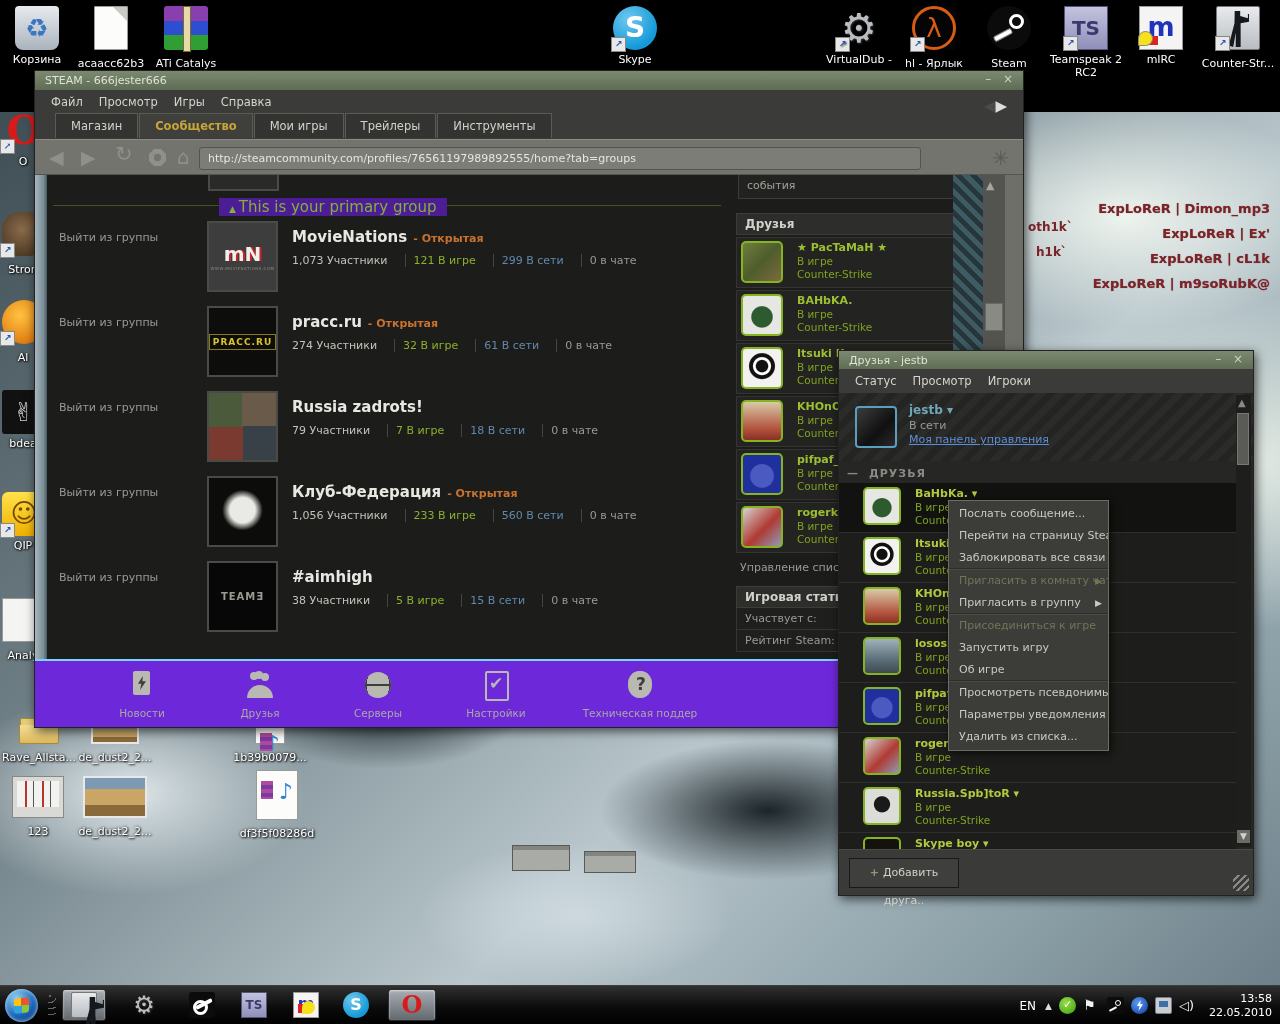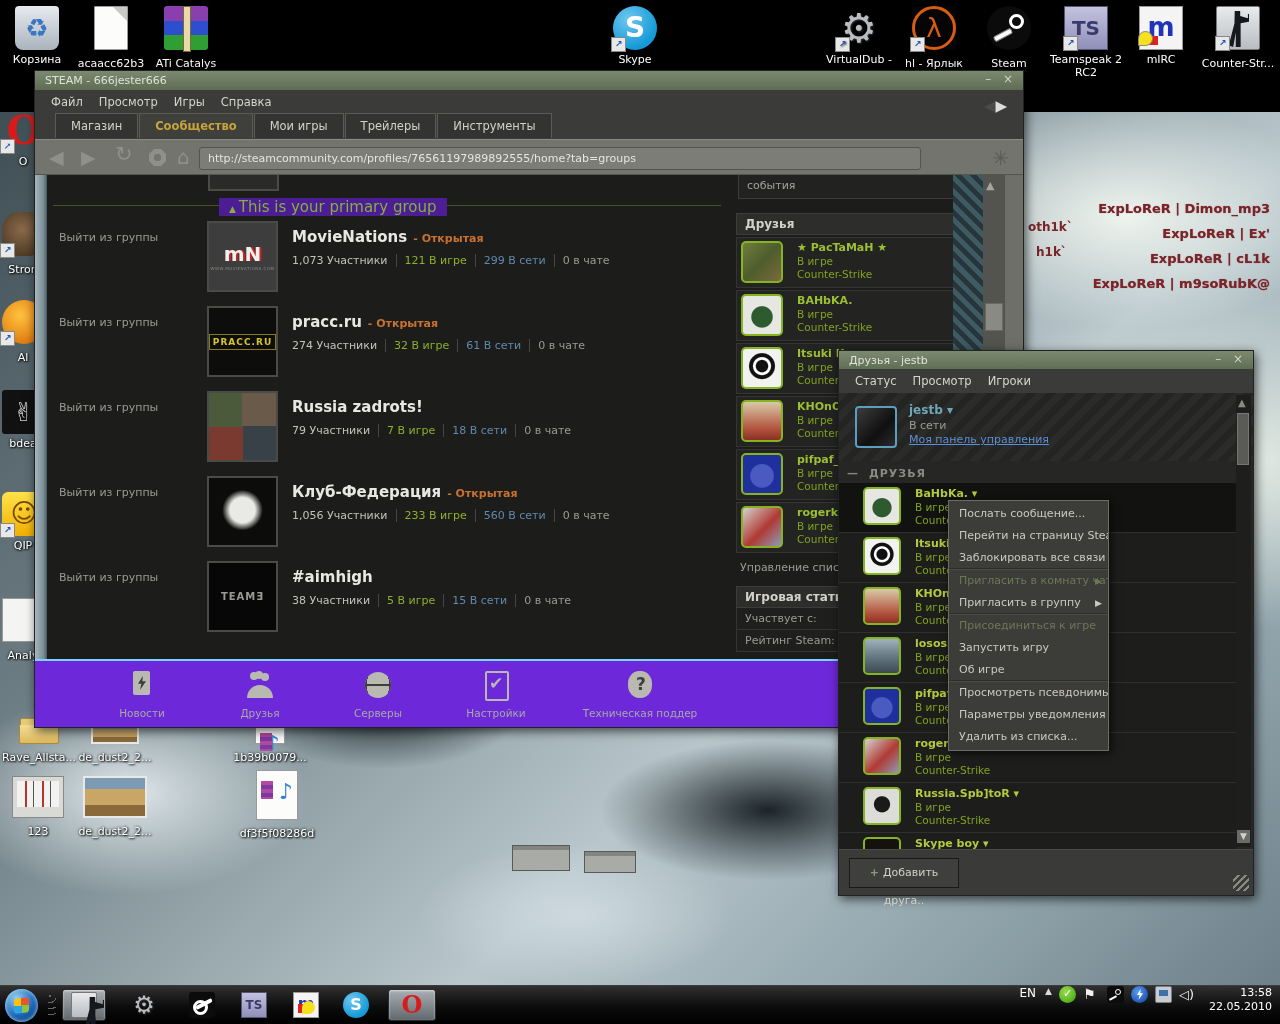--- a/index.html
+++ b/index.html
@@ -102,21 +102,21 @@
   .group-row:nth-of-type(2) .gav{background:#0d0d0b}
   .group-row:nth-of-type(2) .gavt{color:#d8c42a;font-size:9px;letter-spacing:1px;border:1px solid #8a7a1a;padding:2px 3px}
   .group-row:nth-of-type(3) .gav{background:conic-gradient(#6a5a4a 0 25%,#384048 25% 50%,#7a3a30 50% 75%,#4a5a3a 75%)}
   .group-row:nth-of-type(4) .gav{background:radial-gradient(circle at 50% 48%,#e9e9e6 0 26%,#0c0c0a 42%)}
   .group-row:nth-of-type(5) .gav{background:#070707}
   .group-row:nth-of-type(5) .gavt{color:#9a9a94;font-size:10px;letter-spacing:1px}
   .gtitle{display:block;padding-top:6px}
   .gname{color:#e8e8e2;font-size:15px;cursor:pointer}
   .gopen{color:#c9712f;font-size:11px;font-weight:bold;font-style:normal;margin-left:6px}
   .gstats{display:block;margin-top:8px;font-size:11px;color:#c2c2ba}
-  .gstats span+span{border-left:1px solid #454541;padding-left:8px;margin-left:8px}
+  .gstats span+span{border-left:1px solid #454541;padding-left:8px;margin-left:17px}
   .gs-i{color:#8cb02c}.gs-o{color:#6089ae}.gs-c{color:#9a9a94}
 
   .sidebar{position:absolute;left:701px;top:0;width:236px;height:486px;overflow:hidden}
   .evbox{position:absolute;left:2px;top:0;width:230px;height:24px;border:1px solid #3c3c38;border-top:none;background:#222220;color:#a2a29a;font-size:11px;line-height:22px;padding-left:8px}
   .fpanel{position:absolute;left:0;top:38px;width:236px}
   .sb-head{background:#2d2d2b;border:1px solid #3c3c38;color:#d2d2ca;font-weight:bold;font-size:12px;padding:3px 8px}
   .scard{position:relative;height:51px;margin-top:2px;background:#232321;border:1px solid #343432;padding:3px 4px;cursor:pointer}
   .sav{position:absolute;left:4px;top:3px;width:42px;height:42px;border:2px solid #86b420;border-radius:5px}
   .sinfo{margin-left:56px;font-size:10.5px;line-height:13.5px;color:#7fa31f}
   .sname{color:#9cc032;font-weight:bold;font-size:11px}
@@ -192,21 +192,21 @@
 
   
   .taskbar{position:absolute;left:0;top:985px;width:1280px;height:39px;background:linear-gradient(180deg,#303030,#0c0c0c 55%,#000);border-top:1px solid #3c3c3c;z-index:90}
   .orb{position:absolute;left:5px;top:3px;width:33px;height:33px;border-radius:50%;background:radial-gradient(circle at 35% 28%,#8fd0f0,#1b63b8 55%,#082c60 95%);box-shadow:inset 0 0 4px #bfe8ff;cursor:pointer}
   .orb::before{content:"";position:absolute;left:9px;top:9px;width:15px;height:15px;border-radius:3px;background:conic-gradient(#e8552f 0 25%,#8cc63f 0 50%,#2ea3e0 0 75%,#ffc20e 0);transform:skewY(-6deg)}
   .tsep{position:absolute;left:48px;top:8px;width:8px;height:24px;background:repeating-radial-gradient(circle at 2px 2px,#666 0 1px,transparent 1px 6px)}
   .tbtn{position:absolute;top:3px;height:32px;width:44px;border-radius:3px;cursor:pointer}
   .tbtn.active{background:linear-gradient(180deg,#a8aeb4,#61686e);border:1px solid #2a2a2a;box-shadow:inset 0 1px 2px #d8dde2}
   .tbtn .ti{position:absolute;left:50%;top:50%;transform:translate(-50%,-50%)}
   .mini{width:26px;height:26px;display:block;position:relative}
-  .tray{position:absolute;right:4px;top:0;height:39px;display:flex;gap:7px}
+  .tray{position:absolute;right:4px;top:0;height:39px;display:flex;align-items:center;gap:7px}
   .tlang{color:#fff;font-size:12px;margin-right:2px}
   .tup{color:#ddd;font-size:9px}
   .tico{position:relative;width:17px;height:17px;display:inline-block}
   .t-skype{background:radial-gradient(circle at 40% 35%,#9bdc4a,#4faf1c 75%);border-radius:50%;color:#fff;font-size:11px;font-weight:bold;text-align:center;line-height:16px}
   .t-flag{color:#f2f2f2;font-size:14px;line-height:17px}
   .t-steam{background:#0c0c0c;border-radius:3px}
   .t-steam::before{content:"";position:absolute;right:3px;top:3px;width:4px;height:4px;border:1.5px solid #fff;border-radius:50%}
   .t-steam::after{content:"";position:absolute;left:2px;bottom:4px;width:8px;height:2px;background:#fff;transform:rotate(-28deg)}
   .t-daemon{background:radial-gradient(circle at 40% 35%,#5a9cf0,#1c4fb0 80%);border-radius:50%}
   .t-daemon::before{content:"";position:absolute;left:6px;top:3px;width:6px;height:11px;background:#fff;clip-path:polygon(60% 0,0 55%,42% 55%,25% 100%,100% 38%,55% 38%)}

